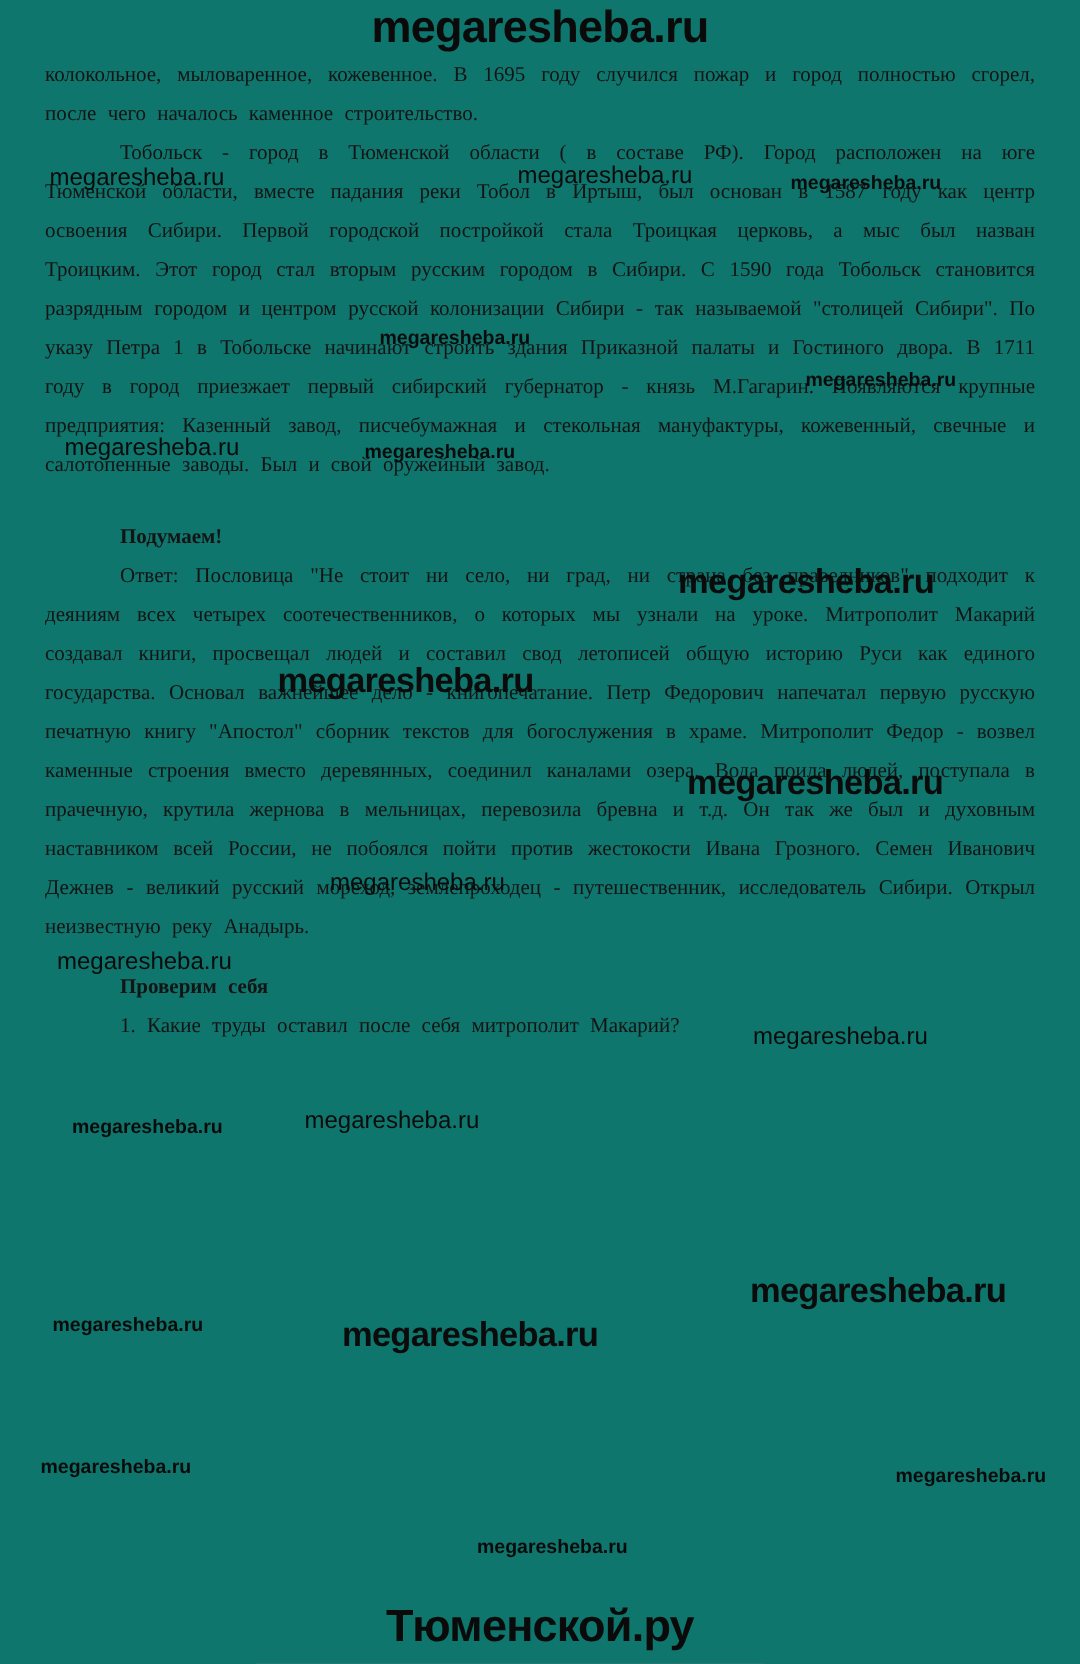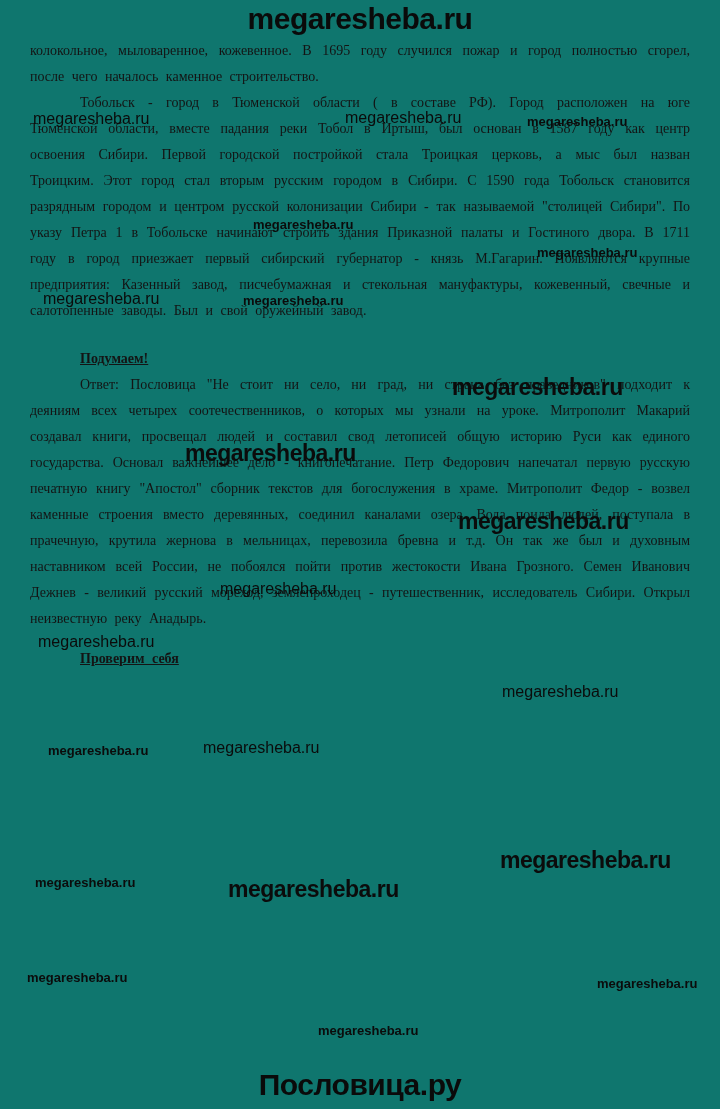--- a/index.html
+++ b/index.html
@@ -34,21 +34,20 @@
     font-size:14px;line-height:26px;
     text-align:justify;
     word-spacing:4px;
   }
   .content p{margin:0;}
   .content p.ind{text-indent:50px;}
   .heading{
     font-weight:700;
     padding-left:50px;
     margin:0;
-    text-decoration:underline;
   }
   .gap-lg{height:22px;}
   .gap-md{height:14px;}
   .answer-label{}
   
   .wm{
     position:absolute;
     font-family:"Liberation Sans","DejaVu Sans",sans-serif;
     color:#0b0b0b;
     white-space:nowrap;
@@ -70,20 +69,21 @@
     <p class="ind">Тобольск - город в Тюменской области ( в составе РФ). Город расположен на юге Тюменской области, вместе падания реки Тобол в Иртыш, был основан в 1587 году как центр освоения Сибири. Первой городской постройкой стала Троицкая церковь, а мыс был назван Троицким. Этот город стал вторым русским городом в Сибири. С 1590 года Тобольск становится разрядным городом и центром русской колонизации Сибири - так называемой "столицей Сибири". По указу Петра 1 в Тобольске начинают строить здания Приказной палаты и Гостиного двора. В 1711 году в город приезжает первый сибирский губернатор - князь М.Гагарин. Появляются крупные предприятия: Казенный завод, писчебумажная и стекольная мануфактуры, кожевенный, свечные и салотопенные заводы. Был и свой оружейный завод.</p>
 
     <div class="gap-lg"></div>
 
     <p class="heading">Подумаем!</p>
     <p class="ind"><span class="answer-label">Ответ</span><span>: Пословица "Не стоит ни село, ни град, ни страна без праведников" подходит к деяниям всех четырех соотечественников, о которых мы узнали на уроке. Митрополит Макарий создавал книги, просвещал людей и составил свод летописей общую историю Руси как единого государства. Основал важнейшее дело - книгопечатание. Петр Федорович напечатал первую русскую печатную книгу "Апостол" сборник текстов для богослужения в храме. Митрополит Федор - возвел каменные строения вместо деревянных, соединил каналами озера. Вода поила людей, поступала в прачечную, крутила жернова в мельницах, перевозила бревна и т.д. Он так же был и духовным наставником всей России, не побоялся пойти против жестокости Ивана Грозного. Семен Иванович Дежнев - великий русский мореход, землепроходец - путешественник, исследователь Сибири. Открыл неизвестную реку Анадырь.</span></p>
 
     <div class="gap-md"></div>
 
     <p class="heading">Проверим себя</p>
+    <p class="ind">1. Какие труды оставил после себя митрополит Макарий?</p>
   </div>
 
   <span class="wm wm-r" style="left:33px;top:111px">megaresheba.ru</span>
   <span class="wm wm-r" style="left:345px;top:110px">megaresheba.ru</span>
   <span class="wm wm-sb" style="left:527px;top:115px">megaresheba.ru</span>
   <span class="wm wm-sb" style="left:253px;top:218px">megaresheba.ru</span>
   <span class="wm wm-sb" style="left:537px;top:246px">megaresheba.ru</span>
   <span class="wm wm-r" style="left:43px;top:291px">megaresheba.ru</span>
   <span class="wm wm-sb" style="left:243px;top:294px">megaresheba.ru</span>
   <span class="wm wm-bb" style="left:452px;top:376px">megaresheba.ru</span>
@@ -94,14 +94,14 @@
   <span class="wm wm-r" style="left:502px;top:684px">megaresheba.ru</span>
   <span class="wm wm-sb" style="left:48px;top:744px">megaresheba.ru</span>
   <span class="wm wm-r" style="left:203px;top:740px">megaresheba.ru</span>
   <span class="wm wm-bb" style="left:500px;top:849px">megaresheba.ru</span>
   <span class="wm wm-sb" style="left:35px;top:876px">megaresheba.ru</span>
   <span class="wm wm-bb" style="left:228px;top:878px">megaresheba.ru</span>
   <span class="wm wm-sb" style="left:27px;top:971px">megaresheba.ru</span>
   <span class="wm wm-sb" style="left:597px;top:977px">megaresheba.ru</span>
   <span class="wm wm-sb" style="left:318px;top:1024px">megaresheba.ru</span>
 
-  <div class="site-footer">Пословица.ру</div>
+  <div class="site-footer">Тюменской.ру</div>
 </div>
 
 </body></html>

